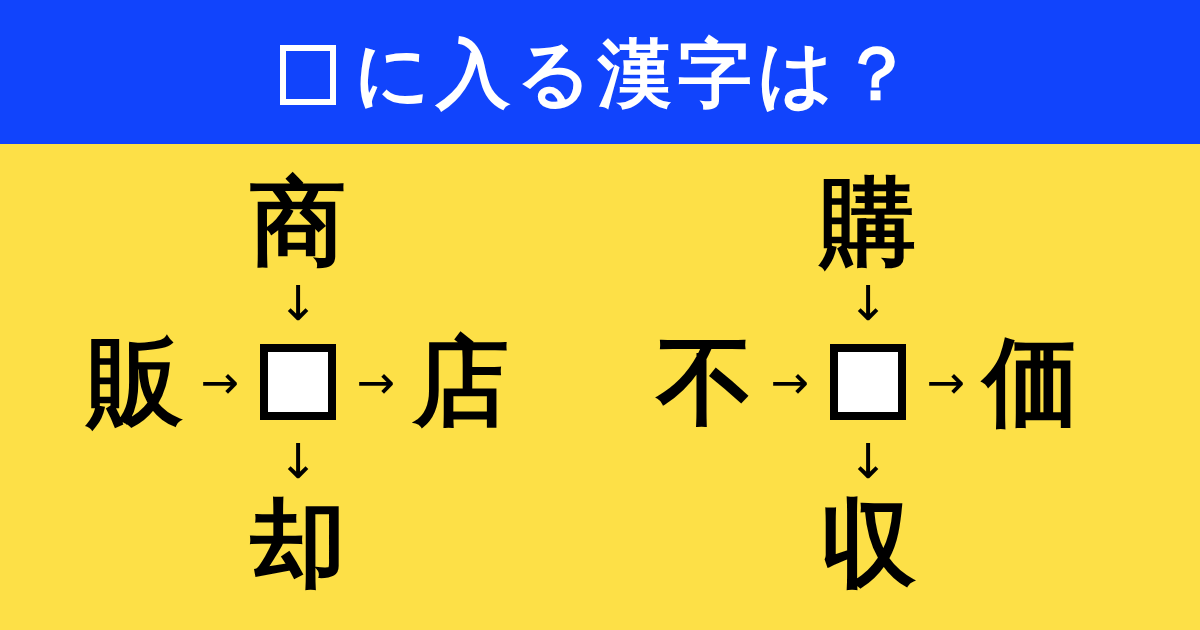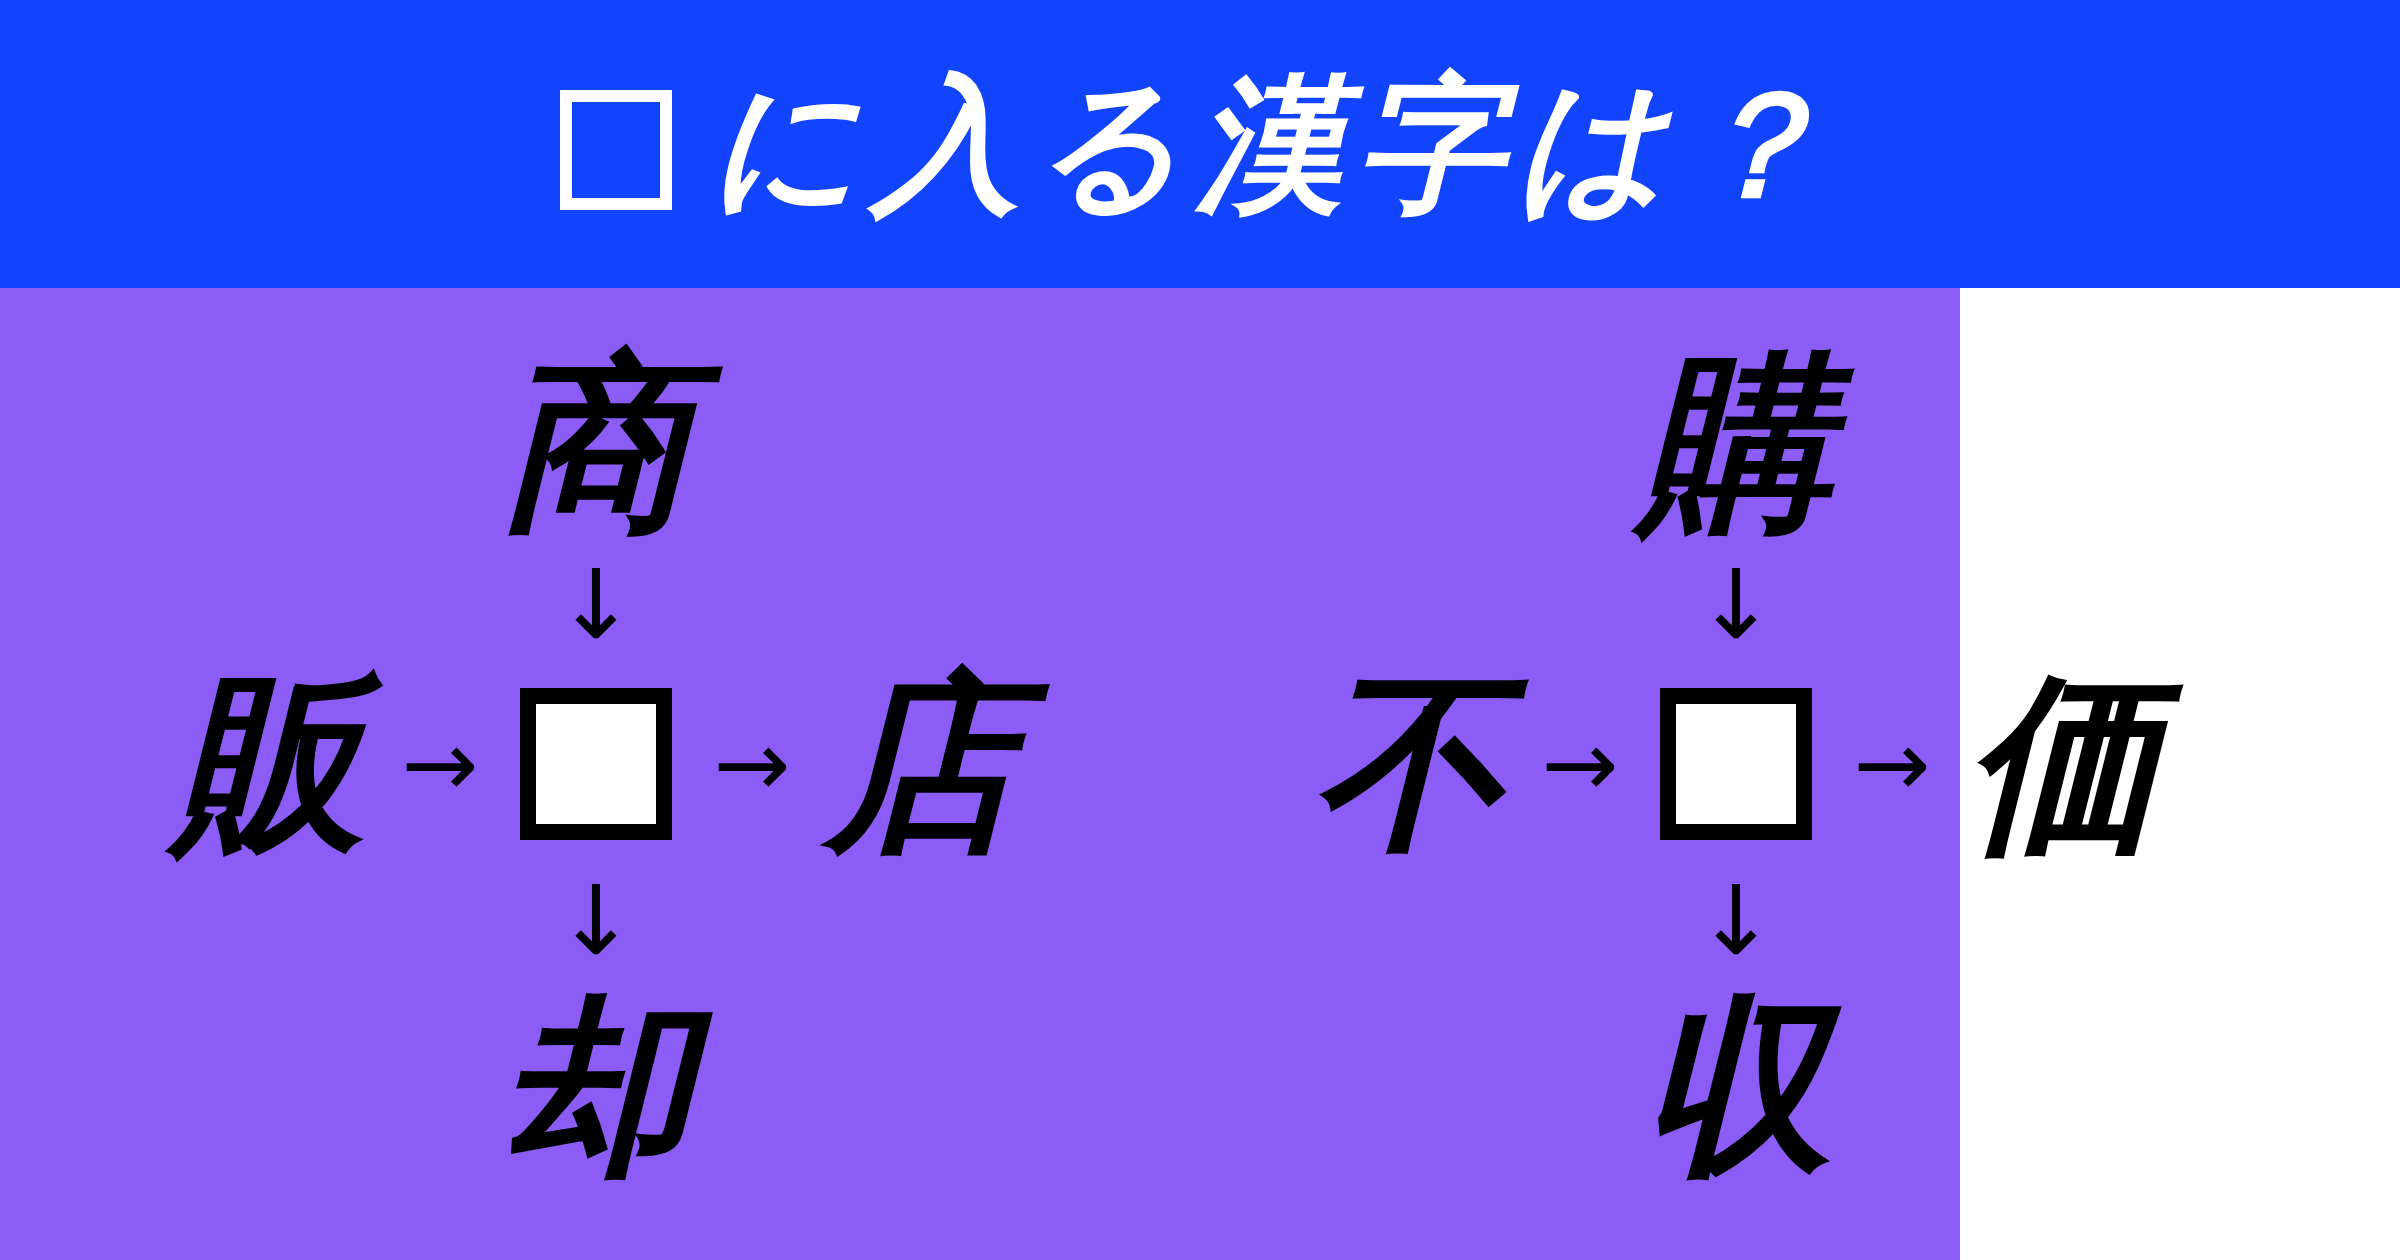--- a/index.html
+++ b/index.html
@@ -10,24 +10,23 @@
   body {
     width: 1200px;
     height: 630px;
     background: #ffffff;
     font-family: "Liberation Sans", "DejaVu Sans", sans-serif;
     overflow: hidden;
   }
 
   #page {
     position: relative;
-    width: 980px;
+    width: 1200px;
     height: 630px;
-    background: #8b5cf6;
-    font-style: italic;
+    background: #fde047;
   }
 
   
   .banner {
     position: absolute;
     left: 0;
     top: 0;
     width: 1200px;
     height: 144px;
     background: #1144fc;

